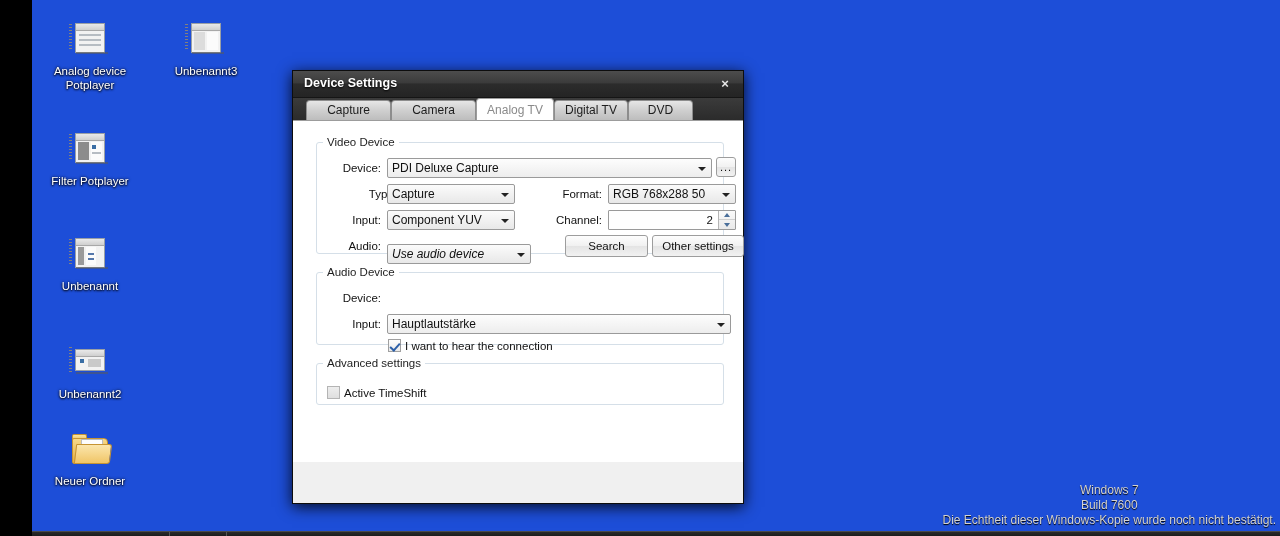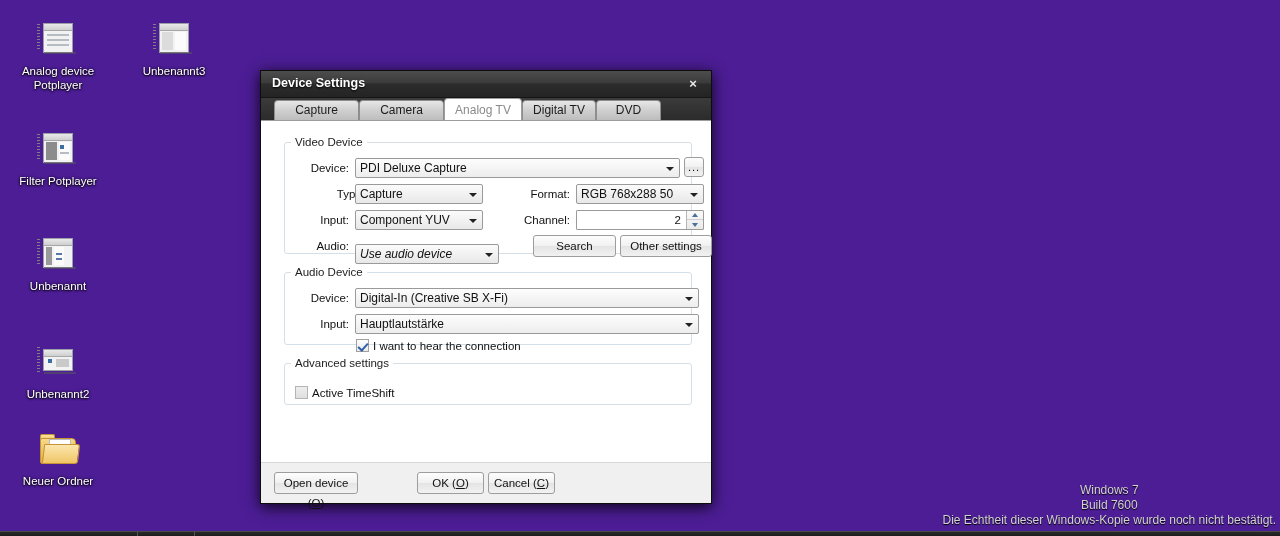--- a/index.html
+++ b/index.html
@@ -7,21 +7,22 @@
     margin: 0; padding: 0;
     width: 1280px; height: 536px;
     overflow: hidden;
     background: #000;
     font-family: "Liberation Sans", sans-serif;
   }
 
   
   #desktop {
     position: absolute; inset: 0;
-    background: #4c1d95;
+    background: #1d4ed8;
+    margin-left: 32px;
   }
   #taskbar {
     position: absolute; left: 0; right: 0; bottom: 0;
     height: 5px;
     background: linear-gradient(to bottom, #2a2a2a, #1c1c1c);
     border-top: 1px solid #4a4a4a;
   }
   #taskbar .tb-seg { position: absolute; top: 0; bottom: 0; width: 1px; background: #555; }
 
   .icon-cell {
@@ -438,24 +439,20 @@
           <span class="arrow"></span>
         </div>
         <div class="btn" style="left:248px; top:87px; width:83px;">Search</div>
         <div class="btn" style="left:335px; top:87px; width:92px;">Other settings</div>
       </fieldset>
 
       <fieldset class="group" style="left:23px; top:145px; width:408px; height:79px;">
         <legend>Audio Device</legend>
 
         <div class="lbl" style="left:8px; top:10px; width:56px;">Device:</div>
-        <div class="combo wide" style="left:70px; top:10px; width:344px;">
-          <span>Digital-In (Creative SB X-Fi)</span>
-          <span class="arrow"></span>
-        </div>
 
         <div class="lbl" style="left:8px; top:36px; width:56px;">Input:</div>
         <div class="combo wide" style="left:70px; top:36px; width:344px;">
           <span>Hauptlautstärke</span>
           <span class="arrow"></span>
         </div>
 
         <div class="chkrow" style="left:71px; top:61px;">
           <span class="chkbox checked"></span><span>I want to hear the connection</span>
         </div>
@@ -463,26 +460,15 @@
 
       <fieldset class="group" style="left:23px; top:236px; width:408px; height:48px;">
         <legend>Advanced settings</legend>
         <div class="chkrow" style="left:10px; top:17px;">
           <span class="chkbox disabled"></span><span>Active TimeShift</span>
         </div>
       </fieldset>
 
     </div>
 
-    <div id="footer">
-      <div class="btn" style="left:13px; top:9px; width:84px;">
-        <span>Open device (</span><span class="ul">O</span><span>)</span>
-      </div>
-      <div class="btn" style="left:156px; top:9px; width:67px;">
-        <span>OK (</span><span class="ul">O</span><span>)</span>
-      </div>
-      <div class="btn" style="left:227px; top:9px; width:67px;">
-        <span>Cancel (</span><span class="ul">C</span><span>)</span>
-      </div>
-    </div>
 
   </div>
 </div>
 
 </body></html>

